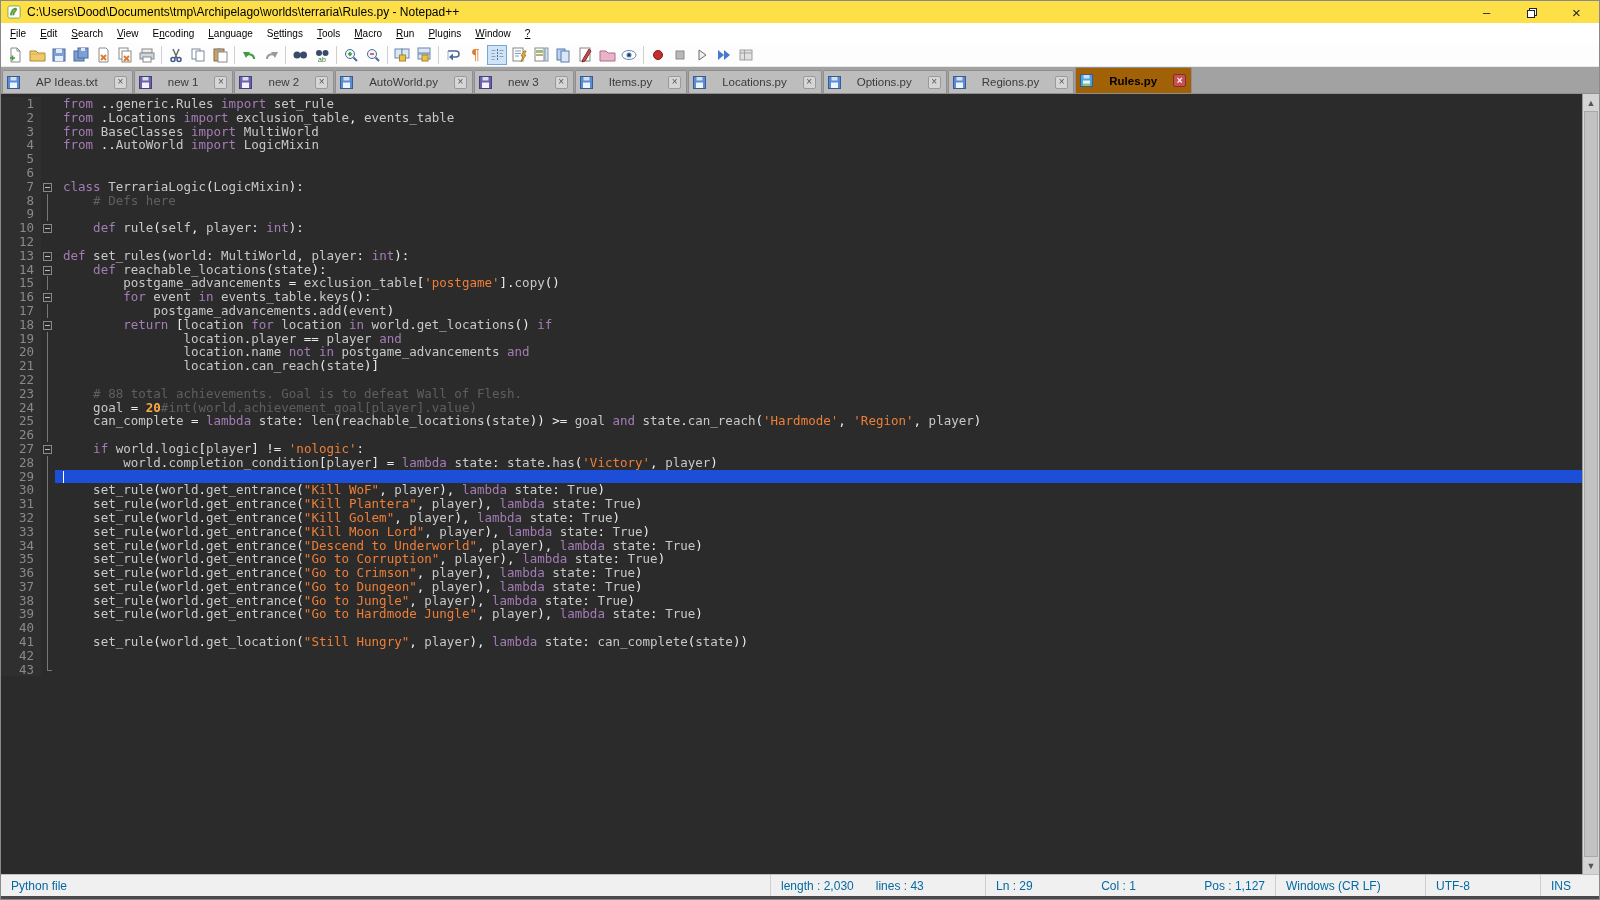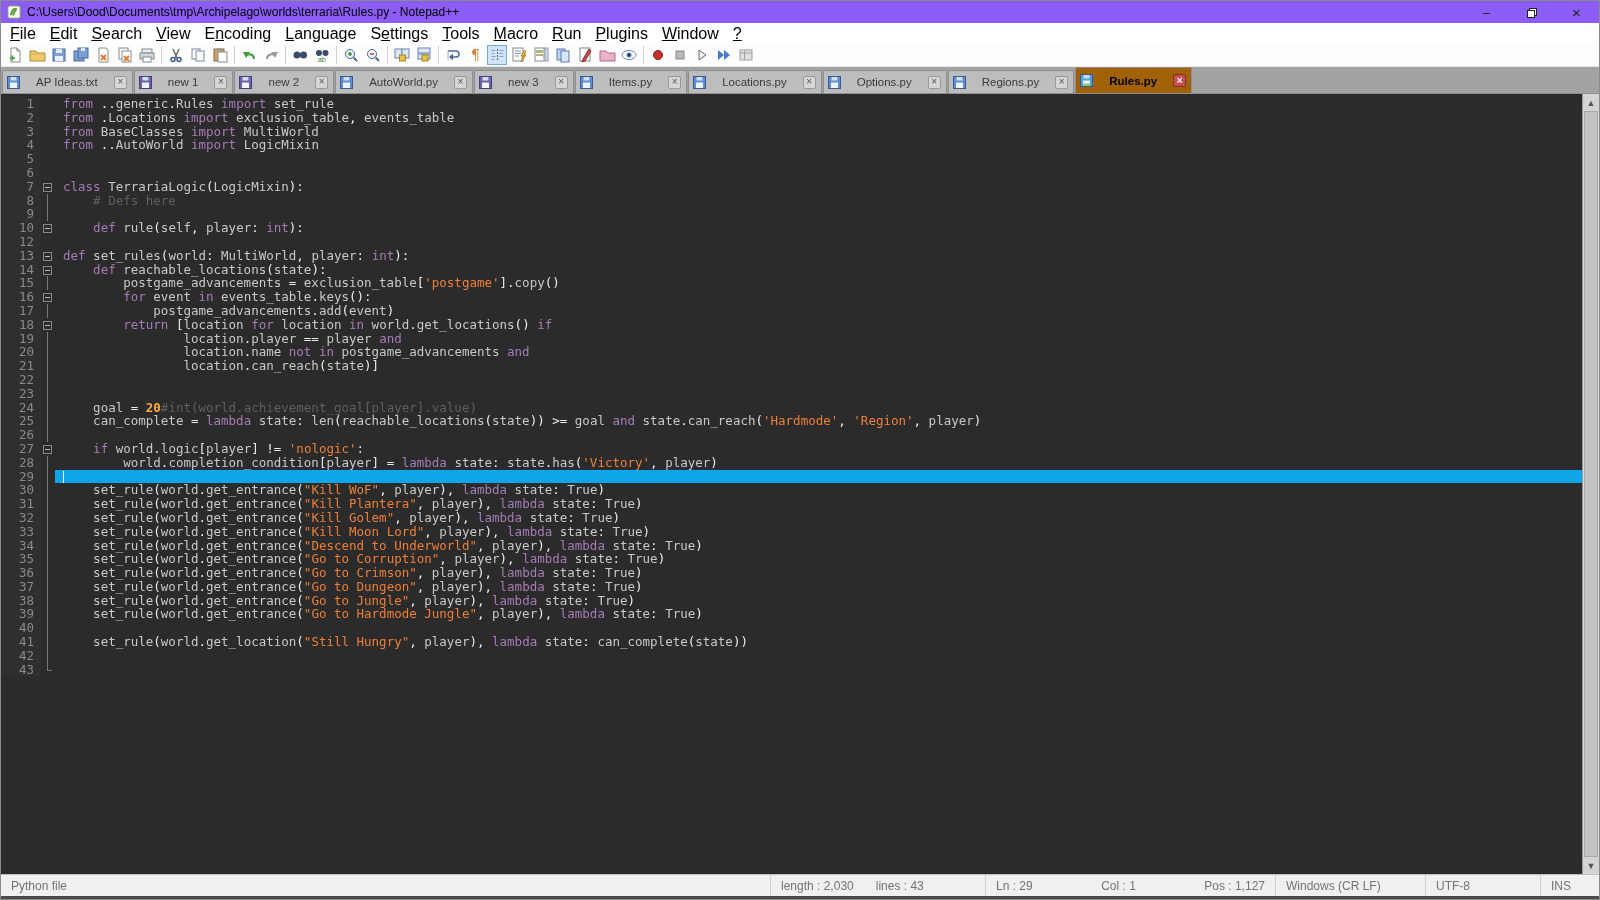--- a/index.html
+++ b/index.html
@@ -2,35 +2,35 @@
 <html><head>
 <meta charset="utf-8">
 <style>
   * { margin:0; padding:0; box-sizing:border-box; }
   html,body { width:1600px; height:900px; overflow:hidden; background:#4a4a4a;
               font-family:"Liberation Sans", sans-serif; }
   .window { width:1600px; height:900px; display:flex; flex-direction:column;
             border:1px solid #8a8a8a; background:#fff; }
 
   
-  .titlebar { height:22px; background:#8b5cf6; display:flex; align-items:center;
+  .titlebar { height:22px; background:#fde047; display:flex; align-items:center;
               font-size:12px; color:#000; flex:0 0 auto; }
   .titlebar .app-icon { margin:0 5px 0 6px; display:inline-flex; }
   .title-text { flex:1 1 auto; white-space:nowrap; overflow:hidden; }
   .win-btns { display:flex; height:100%; }
   .win-btn { width:45px; height:100%; display:flex; align-items:center; justify-content:center;
              font-size:13px; color:#222; cursor:default; }
   .restore-glyph { position:relative; width:9px; height:9px; }
   .restore-glyph span { position:absolute; border:1px solid #222; width:8px; height:8px; background:#fff; }
   .restore-glyph .r1 { left:2px; top:0; }
   .restore-glyph .r2 { left:0; top:2px; }
 
   
-  .menubar { height:20px; background:#ffffff; display:flex; 
-             font-size:16px; color:#000; flex:0 0 auto; padding-left:2px; }
+  .menubar { height:20px; background:#ffffff; display:flex; align-items:center;
+             font-size:10px; color:#000; flex:0 0 auto; padding-left:2px; }
   .menu-item { padding:2px 7px; cursor:default; }
   .menu-item u { text-decoration:underline; }
 
   
   .toolbar { height:24px; background:#fdfdfd; display:flex; align-items:center;
              padding-left:3px; flex:0 0 auto; border-bottom:1px solid #e8e8e8; }
   .tb-group { display:flex; align-items:center; }
   .tb-sep { width:1px; height:18px; background:#d0d0d0; margin:0 3px; }
   .tbi { width:20px; height:20px; display:inline-flex; align-items:center; justify-content:center;
          margin:0 1px; border:1px solid transparent; }
@@ -49,21 +49,21 @@
                font-size:10px; line-height:1; color:#555; border-radius:2px; }
   .tab.active .tab-close { background:#c75050; border-color:#8a2a2a; color:#fff; }
 
   
   .editor-wrap { flex:1 1 auto; display:flex; background:#2b2b2b; position:relative;
                  border-top:1px solid #8f8f8f; overflow:hidden; }
   .editor { flex:1 1 auto; overflow:hidden; display:flex; flex-direction:column;
             font-family:"DejaVu Sans Mono", monospace; font-size:12.5px; line-height:13.8px;
             padding-top:3px; }
   .code-row { display:flex; height:13.8px; white-space:pre; }
-  .code-row.caret-line { background:#0ea5e9; }
+  .code-row.caret-line { background:#1d4ed8; }
   .gutter-num { width:40px; flex:0 0 auto; text-align:right; padding-right:7px;
                 color:#8a8a8a; background:#2f2f2f; }
   .fold-cell { width:14px; flex:0 0 auto; position:relative; background:#2b2b2b; }
   .fold-cell .vline { position:absolute; left:6px; top:0; bottom:0; width:1px; background:#777; }
   .fold-cell .vhalf { position:absolute; left:6px; top:0; height:7px; width:1px; background:#777; }
   .fold-cell .hend  { position:absolute; left:6px; top:7px; width:5px; height:1px; background:#777; }
   .fold-cell .fbox { position:absolute; left:2px; top:3px; width:9px; height:9px;
                      border:1px solid #888; background:#2b2b2b; }
   .fold-cell .fbox i { position:absolute; left:1px; top:3px; width:5px; height:1px; background:#bbb; }
   .code-text { padding-left:8px; color:#c8c8c8; }
@@ -78,21 +78,21 @@
 
   
   .vscroll { width:17px; flex:0 0 auto; background:#d9d9d9; display:flex; flex-direction:column;
              border-left:1px solid #9a9a9a; }
   .vs-arrow { height:17px; display:flex; align-items:center; justify-content:center;
               color:#555; font-size:9px; background:#d4d4d4; }
   .vs-thumb { flex:1 1 auto; background:#c2c2c2; border:1px solid #a8a8a8; margin:0 1px; }
 
   
   .statusbar { height:22px; background:#f0f0f0; border-top:1px solid #bfbfbf;
-               display:flex; align-items:center; font-size:12px; color:#737373; flex:0 0 auto; }
+               display:flex; align-items:center; font-size:12px; color:#0369a1; flex:0 0 auto; }
   .sb-seg { height:100%; display:flex; align-items:center; padding:0 10px;
             border-right:1px solid #cfcfcf; white-space:nowrap; }
   .sb-doc { flex:1 1 auto; border-right:1px solid #cfcfcf; }
   .sb-gap { display:inline-block; width:22px; }
   .bottom-edge { height:3px; background:#4a4a4a; flex:0 0 auto; }
 </style>
 </head>
 <body>
 
 <div class="window">
@@ -494,21 +494,21 @@
         <div class="code-row"><span class="gutter-num">13</span><span class="fold-cell"><span class="fbox"><i></i></span></span><span class="code-text"><span class="tok-k">def</span><span class="tok-d"> set_rules</span><span class="tok-o">(</span><span class="tok-d">world</span><span class="tok-o">:</span><span class="tok-d"> MultiWorld</span><span class="tok-o">,</span><span class="tok-d"> player</span><span class="tok-o">:</span><span class="tok-d"> </span><span class="tok-k">int</span><span class="tok-o">):</span></span></div>
         <div class="code-row"><span class="gutter-num">14</span><span class="fold-cell"><span class="fbox"><i></i></span></span><span class="code-text"><span class="tok-d">    </span><span class="tok-k">def</span><span class="tok-d"> reachable_locations</span><span class="tok-o">(</span><span class="tok-d">state</span><span class="tok-o">):</span></span></div>
         <div class="code-row"><span class="gutter-num">15</span><span class="fold-cell"><span class="vline"></span></span><span class="code-text"><span class="tok-d">        postgame_advancements </span><span class="tok-o">=</span><span class="tok-d"> exclusion_table</span><span class="tok-o">[</span><span class="tok-s">'postgame'</span><span class="tok-o">].</span><span class="tok-d">copy</span><span class="tok-o">()</span></span></div>
         <div class="code-row"><span class="gutter-num">16</span><span class="fold-cell"><span class="fbox"><i></i></span></span><span class="code-text"><span class="tok-d">        </span><span class="tok-k">for</span><span class="tok-d"> event </span><span class="tok-k">in</span><span class="tok-d"> events_table</span><span class="tok-o">.</span><span class="tok-d">keys</span><span class="tok-o">():</span></span></div>
         <div class="code-row"><span class="gutter-num">17</span><span class="fold-cell"><span class="vline"></span></span><span class="code-text"><span class="tok-d">            postgame_advancements</span><span class="tok-o">.</span><span class="tok-d">add</span><span class="tok-o">(</span><span class="tok-d">event</span><span class="tok-o">)</span></span></div>
         <div class="code-row"><span class="gutter-num">18</span><span class="fold-cell"><span class="fbox"><i></i></span></span><span class="code-text"><span class="tok-d">        </span><span class="tok-k">return</span><span class="tok-d"> </span><span class="tok-o">[</span><span class="tok-d">location </span><span class="tok-k">for</span><span class="tok-d"> location </span><span class="tok-k">in</span><span class="tok-d"> world</span><span class="tok-o">.</span><span class="tok-d">get_locations</span><span class="tok-o">()</span><span class="tok-d"> </span><span class="tok-k">if</span></span></div>
         <div class="code-row"><span class="gutter-num">19</span><span class="fold-cell"><span class="vline"></span></span><span class="code-text"><span class="tok-d">                location</span><span class="tok-o">.</span><span class="tok-d">player </span><span class="tok-o">==</span><span class="tok-d"> player </span><span class="tok-k">and</span></span></div>
         <div class="code-row"><span class="gutter-num">20</span><span class="fold-cell"><span class="vline"></span></span><span class="code-text"><span class="tok-d">                location</span><span class="tok-o">.</span><span class="tok-d">name </span><span class="tok-k">not</span><span class="tok-d"> </span><span class="tok-k">in</span><span class="tok-d"> postgame_advancements </span><span class="tok-k">and</span></span></div>
         <div class="code-row"><span class="gutter-num">21</span><span class="fold-cell"><span class="vline"></span></span><span class="code-text"><span class="tok-d">                location</span><span class="tok-o">.</span><span class="tok-d">can_reach</span><span class="tok-o">(</span><span class="tok-d">state</span><span class="tok-o">)]</span></span></div>
         <div class="code-row"><span class="gutter-num">22</span><span class="fold-cell"><span class="vline"></span></span><span class="code-text"></span></div>
-        <div class="code-row"><span class="gutter-num">23</span><span class="fold-cell"><span class="vline"></span></span></div>
+        <div class="code-row"><span class="gutter-num">23</span><span class="fold-cell"><span class="vline"></span></span><span class="code-text"><span class="tok-c">    # 88 total achievements. Goal is to defeat Wall of Flesh.</span></span></div>
         <div class="code-row"><span class="gutter-num">24</span><span class="fold-cell"><span class="vline"></span></span><span class="code-text"><span class="tok-d">    goal </span><span class="tok-o">=</span><span class="tok-d"> </span><span class="tok-n">20</span><span class="tok-c">#int(world.achievement_goal[player].value)</span></span></div>
         <div class="code-row"><span class="gutter-num">25</span><span class="fold-cell"><span class="vline"></span></span><span class="code-text"><span class="tok-d">    can_complete </span><span class="tok-o">=</span><span class="tok-d"> </span><span class="tok-k">lambda</span><span class="tok-d"> state</span><span class="tok-o">:</span><span class="tok-d"> len</span><span class="tok-o">(</span><span class="tok-d">reachable_locations</span><span class="tok-o">(</span><span class="tok-d">state</span><span class="tok-o">))</span><span class="tok-d"> </span><span class="tok-o">&gt;=</span><span class="tok-d"> goal </span><span class="tok-k">and</span><span class="tok-d"> state</span><span class="tok-o">.</span><span class="tok-d">can_reach</span><span class="tok-o">(</span><span class="tok-s">'Hardmode'</span><span class="tok-o">,</span><span class="tok-d"> </span><span class="tok-s">'Region'</span><span class="tok-o">,</span><span class="tok-d"> player</span><span class="tok-o">)</span></span></div>
         <div class="code-row"><span class="gutter-num">26</span><span class="fold-cell"><span class="vline"></span></span><span class="code-text"></span></div>
         <div class="code-row"><span class="gutter-num">27</span><span class="fold-cell"><span class="fbox"><i></i></span></span><span class="code-text"><span class="tok-d">    </span><span class="tok-k">if</span><span class="tok-d"> world</span><span class="tok-o">.</span><span class="tok-d">logic</span><span class="tok-o">[</span><span class="tok-d">player</span><span class="tok-o">]</span><span class="tok-d"> </span><span class="tok-o">!=</span><span class="tok-d"> </span><span class="tok-s">'nologic'</span><span class="tok-o">:</span></span></div>
         <div class="code-row"><span class="gutter-num">28</span><span class="fold-cell"><span class="vline"></span></span><span class="code-text"><span class="tok-d">        world</span><span class="tok-o">.</span><span class="tok-d">completion_condition</span><span class="tok-o">[</span><span class="tok-d">player</span><span class="tok-o">]</span><span class="tok-d"> </span><span class="tok-o">=</span><span class="tok-d"> </span><span class="tok-k">lambda</span><span class="tok-d"> state</span><span class="tok-o">:</span><span class="tok-d"> state</span><span class="tok-o">.</span><span class="tok-d">has</span><span class="tok-o">(</span><span class="tok-s">'Victory'</span><span class="tok-o">,</span><span class="tok-d"> player</span><span class="tok-o">)</span></span></div>
         <div class="code-row caret-line"><span class="gutter-num">29</span><span class="fold-cell"><span class="vline"></span></span><span class="code-text"><span class="caret"></span></span></div>
         <div class="code-row"><span class="gutter-num">30</span><span class="fold-cell"><span class="vline"></span></span><span class="code-text"><span class="tok-d">    set_rule</span><span class="tok-o">(</span><span class="tok-d">world</span><span class="tok-o">.</span><span class="tok-d">get_entrance</span><span class="tok-o">(</span><span class="tok-s">"Kill WoF"</span><span class="tok-o">,</span><span class="tok-d"> player</span><span class="tok-o">),</span><span class="tok-d"> </span><span class="tok-k">lambda</span><span class="tok-d"> state</span><span class="tok-o">:</span><span class="tok-d"> True</span><span class="tok-o">)</span></span></div>
         <div class="code-row"><span class="gutter-num">31</span><span class="fold-cell"><span class="vline"></span></span><span class="code-text"><span class="tok-d">    set_rule</span><span class="tok-o">(</span><span class="tok-d">world</span><span class="tok-o">.</span><span class="tok-d">get_entrance</span><span class="tok-o">(</span><span class="tok-s">"Kill Plantera"</span><span class="tok-o">,</span><span class="tok-d"> player</span><span class="tok-o">),</span><span class="tok-d"> </span><span class="tok-k">lambda</span><span class="tok-d"> state</span><span class="tok-o">:</span><span class="tok-d"> True</span><span class="tok-o">)</span></span></div>
         <div class="code-row"><span class="gutter-num">32</span><span class="fold-cell"><span class="vline"></span></span><span class="code-text"><span class="tok-d">    set_rule</span><span class="tok-o">(</span><span class="tok-d">world</span><span class="tok-o">.</span><span class="tok-d">get_entrance</span><span class="tok-o">(</span><span class="tok-s">"Kill Golem"</span><span class="tok-o">,</span><span class="tok-d"> player</span><span class="tok-o">),</span><span class="tok-d"> </span><span class="tok-k">lambda</span><span class="tok-d"> state</span><span class="tok-o">:</span><span class="tok-d"> True</span><span class="tok-o">)</span></span></div>
         <div class="code-row"><span class="gutter-num">33</span><span class="fold-cell"><span class="vline"></span></span><span class="code-text"><span class="tok-d">    set_rule</span><span class="tok-o">(</span><span class="tok-d">world</span><span class="tok-o">.</span><span class="tok-d">get_entrance</span><span class="tok-o">(</span><span class="tok-s">"Kill Moon Lord"</span><span class="tok-o">,</span><span class="tok-d"> player</span><span class="tok-o">),</span><span class="tok-d"> </span><span class="tok-k">lambda</span><span class="tok-d"> state</span><span class="tok-o">:</span><span class="tok-d"> True</span><span class="tok-o">)</span></span></div>

